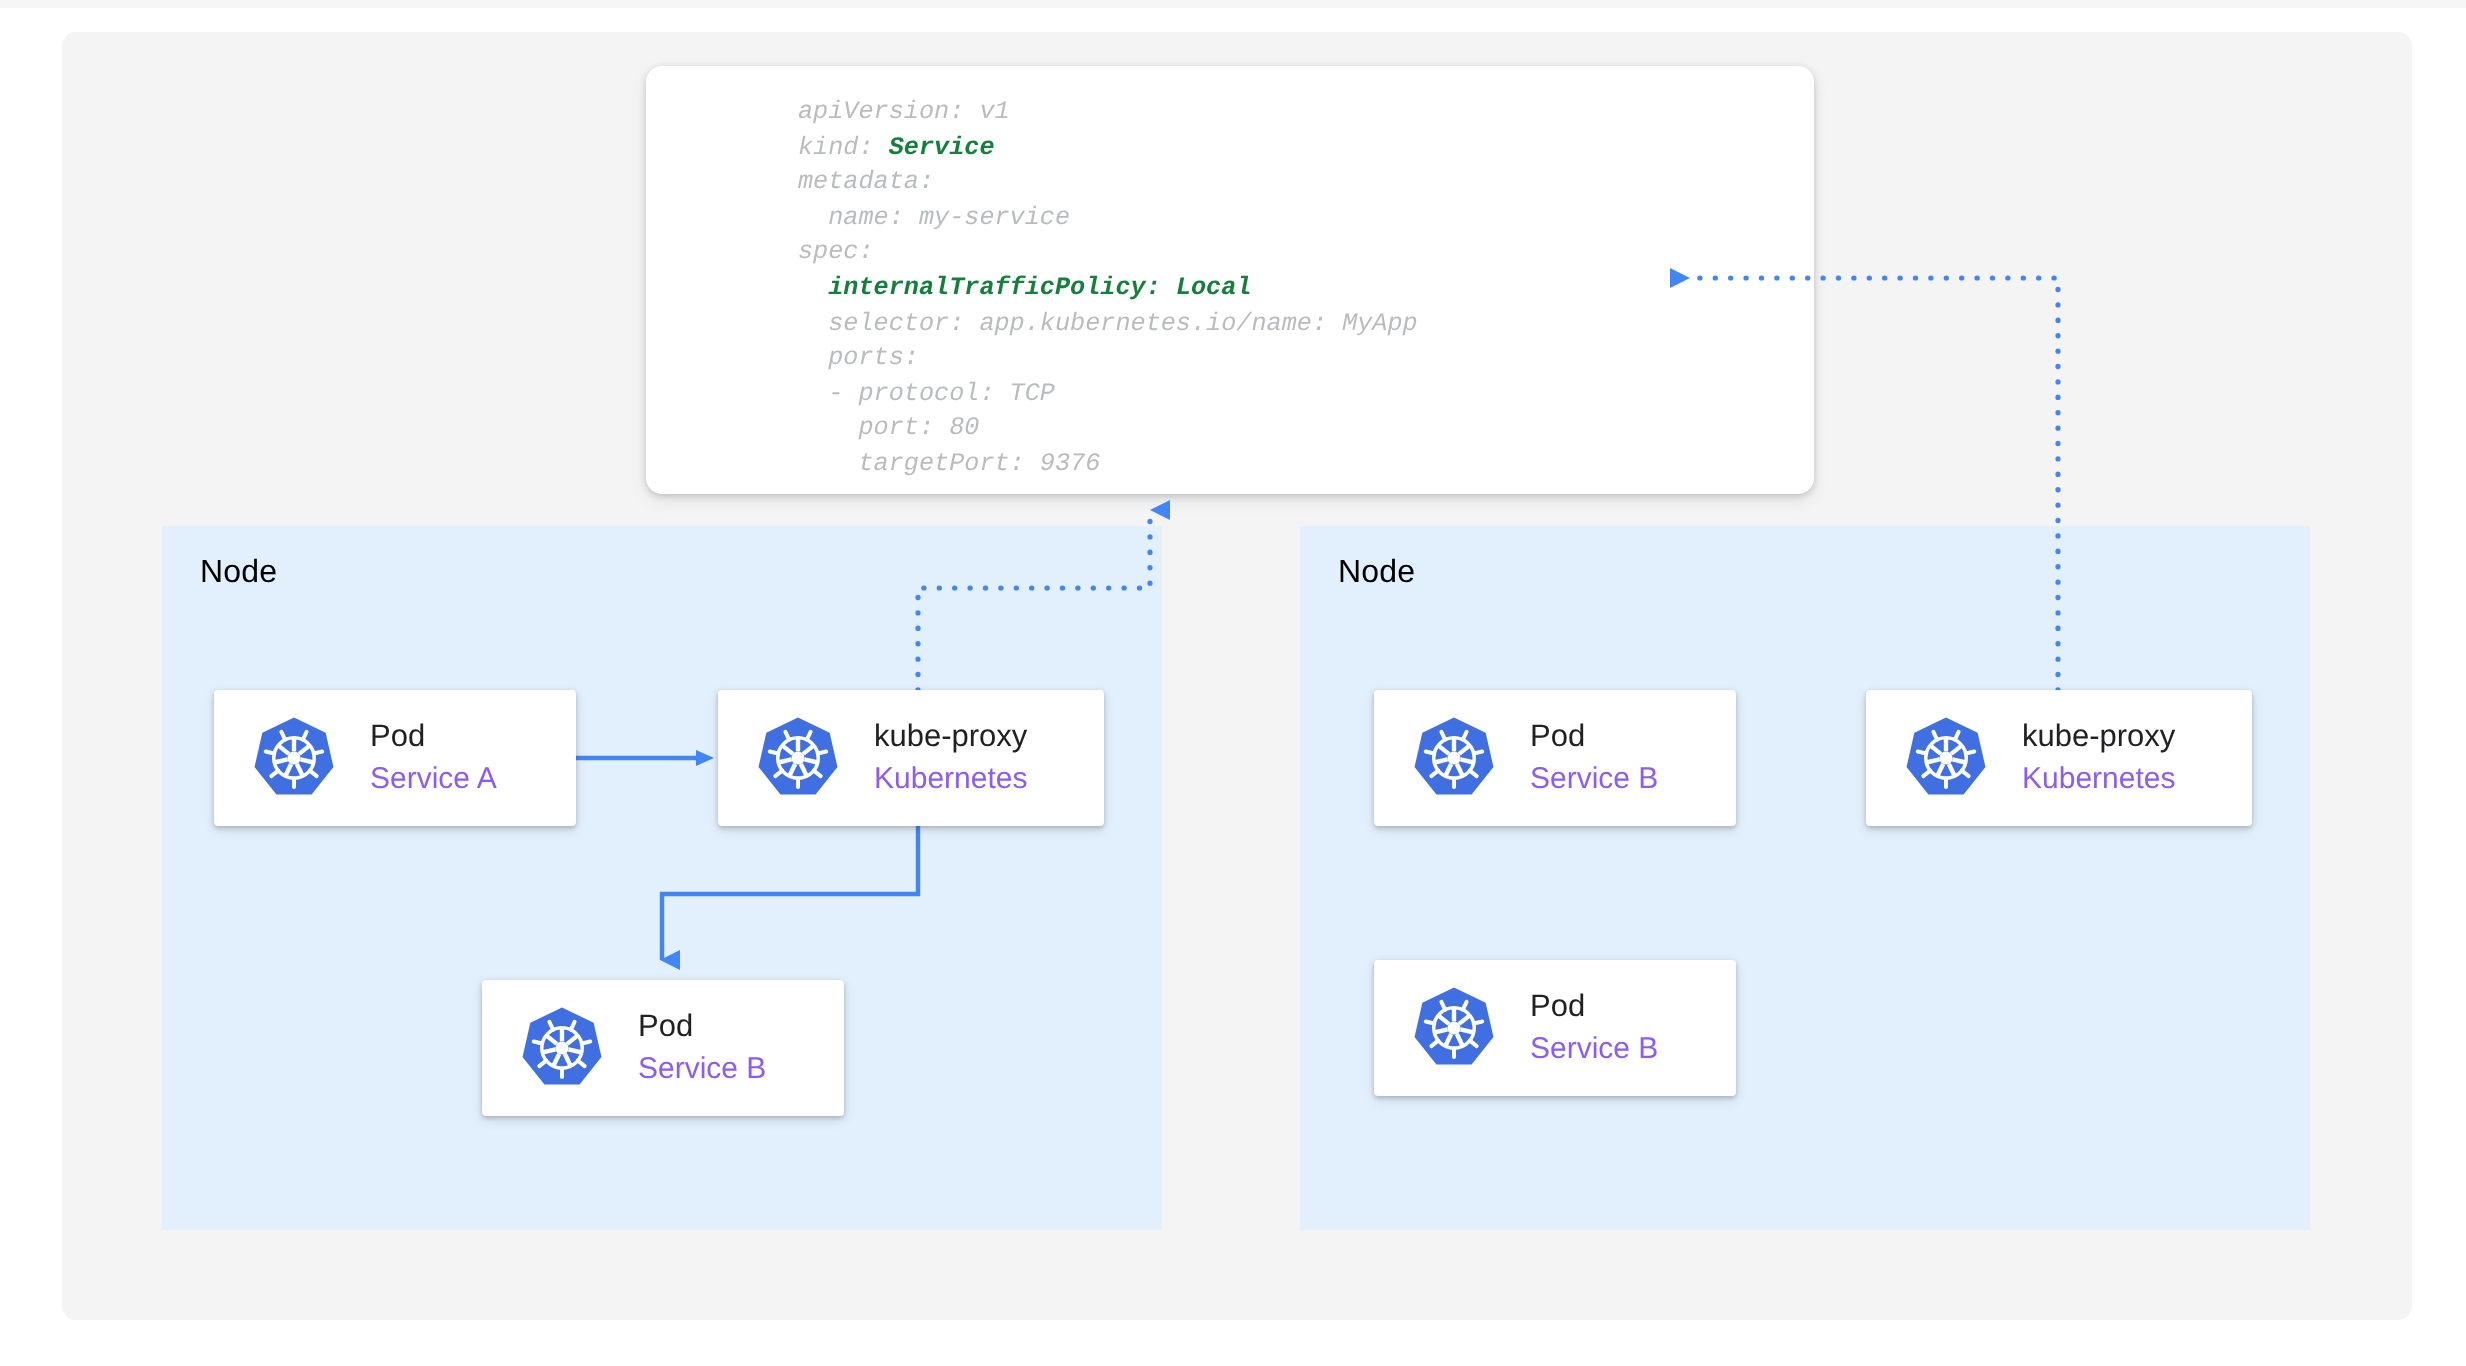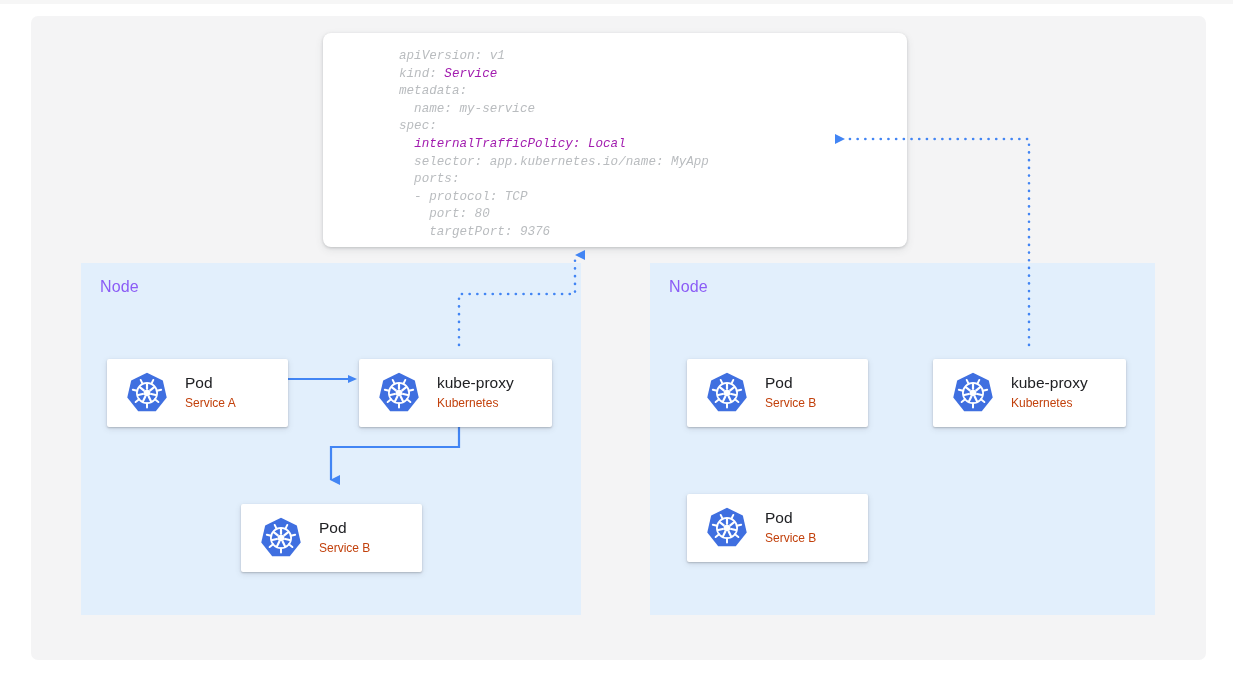--- a/index.html
+++ b/index.html
@@ -43,67 +43,66 @@
     position: absolute;
     left: 76px; top: 15px;
     font-family: "Liberation Mono", "DejaVu Sans Mono", monospace;
     font-size: 12.6px;
     line-height: 17.6px;
     font-style: italic;
     color: #b9bcbf;
     white-space: pre;
   }
   .yaml-line { white-space: pre; }
-  .yaml-line b { font-weight: normal; color: #a21caf; font-style: italic; }
+  .yaml-line b { font-weight: bold; color: #15803d; font-style: italic; }
 
   
   .node-panel {
     position: absolute;
     background: #e2effc;
   }
   #node-left  { left: 81px;  top: 263px; width: 500px; height: 352px; }
   #node-right { left: 650px; top: 263px; width: 505px; height: 352px; }
   .node-label {
     position: absolute;
     left: 19px; top: 15px;
     font-size: 16px;
-    color: #8b5cf6;
+    color: #000000;
     letter-spacing: .1px;
   }
 
   
   .card {
     position: absolute;
     background: #ffffff;
     border-radius: 2px;
     box-shadow: 0 1px 2px rgba(60,64,67,.28), 0 2px 6px rgba(60,64,67,.13);
     display: flex;
     align-items: center;
-    margin-top: 14px;
   }
   .card .k8s-icon {
     position: absolute;
     left: 18px; top: 50%;
     transform: translateY(-50%);
     width: 44px; height: 44px;
   }
   .card .card-text {
     position: absolute;
     left: 78px; top: 50%;
     transform: translateY(-50%);
   }
   .card-title {
     font-size: 15.5px;
     color: #202124;
     line-height: 21px;
     white-space: nowrap;
   }
   .card-sub {
-    font-size: 12px;
-    color: #c2410c;
+    font-size: 15px;
+    color: #8b5cf6;
     line-height: 21px;
     white-space: nowrap;
   }
 
   #card-pod-a       { left: 107px; top: 345px; width: 181px; height: 68px; }
   #card-kubeproxy-a { left: 359px; top: 345px; width: 193px; height: 68px; }
   #card-pod-b-left  { left: 241px; top: 490px; width: 181px; height: 68px; }
   #card-pod-b-r1    { left: 687px; top: 345px; width: 181px; height: 68px; }
   #card-kubeproxy-b { left: 933px; top: 345px; width: 193px; height: 68px; }
   #card-pod-b-r2    { left: 687px; top: 480px; width: 181px; height: 68px; }

